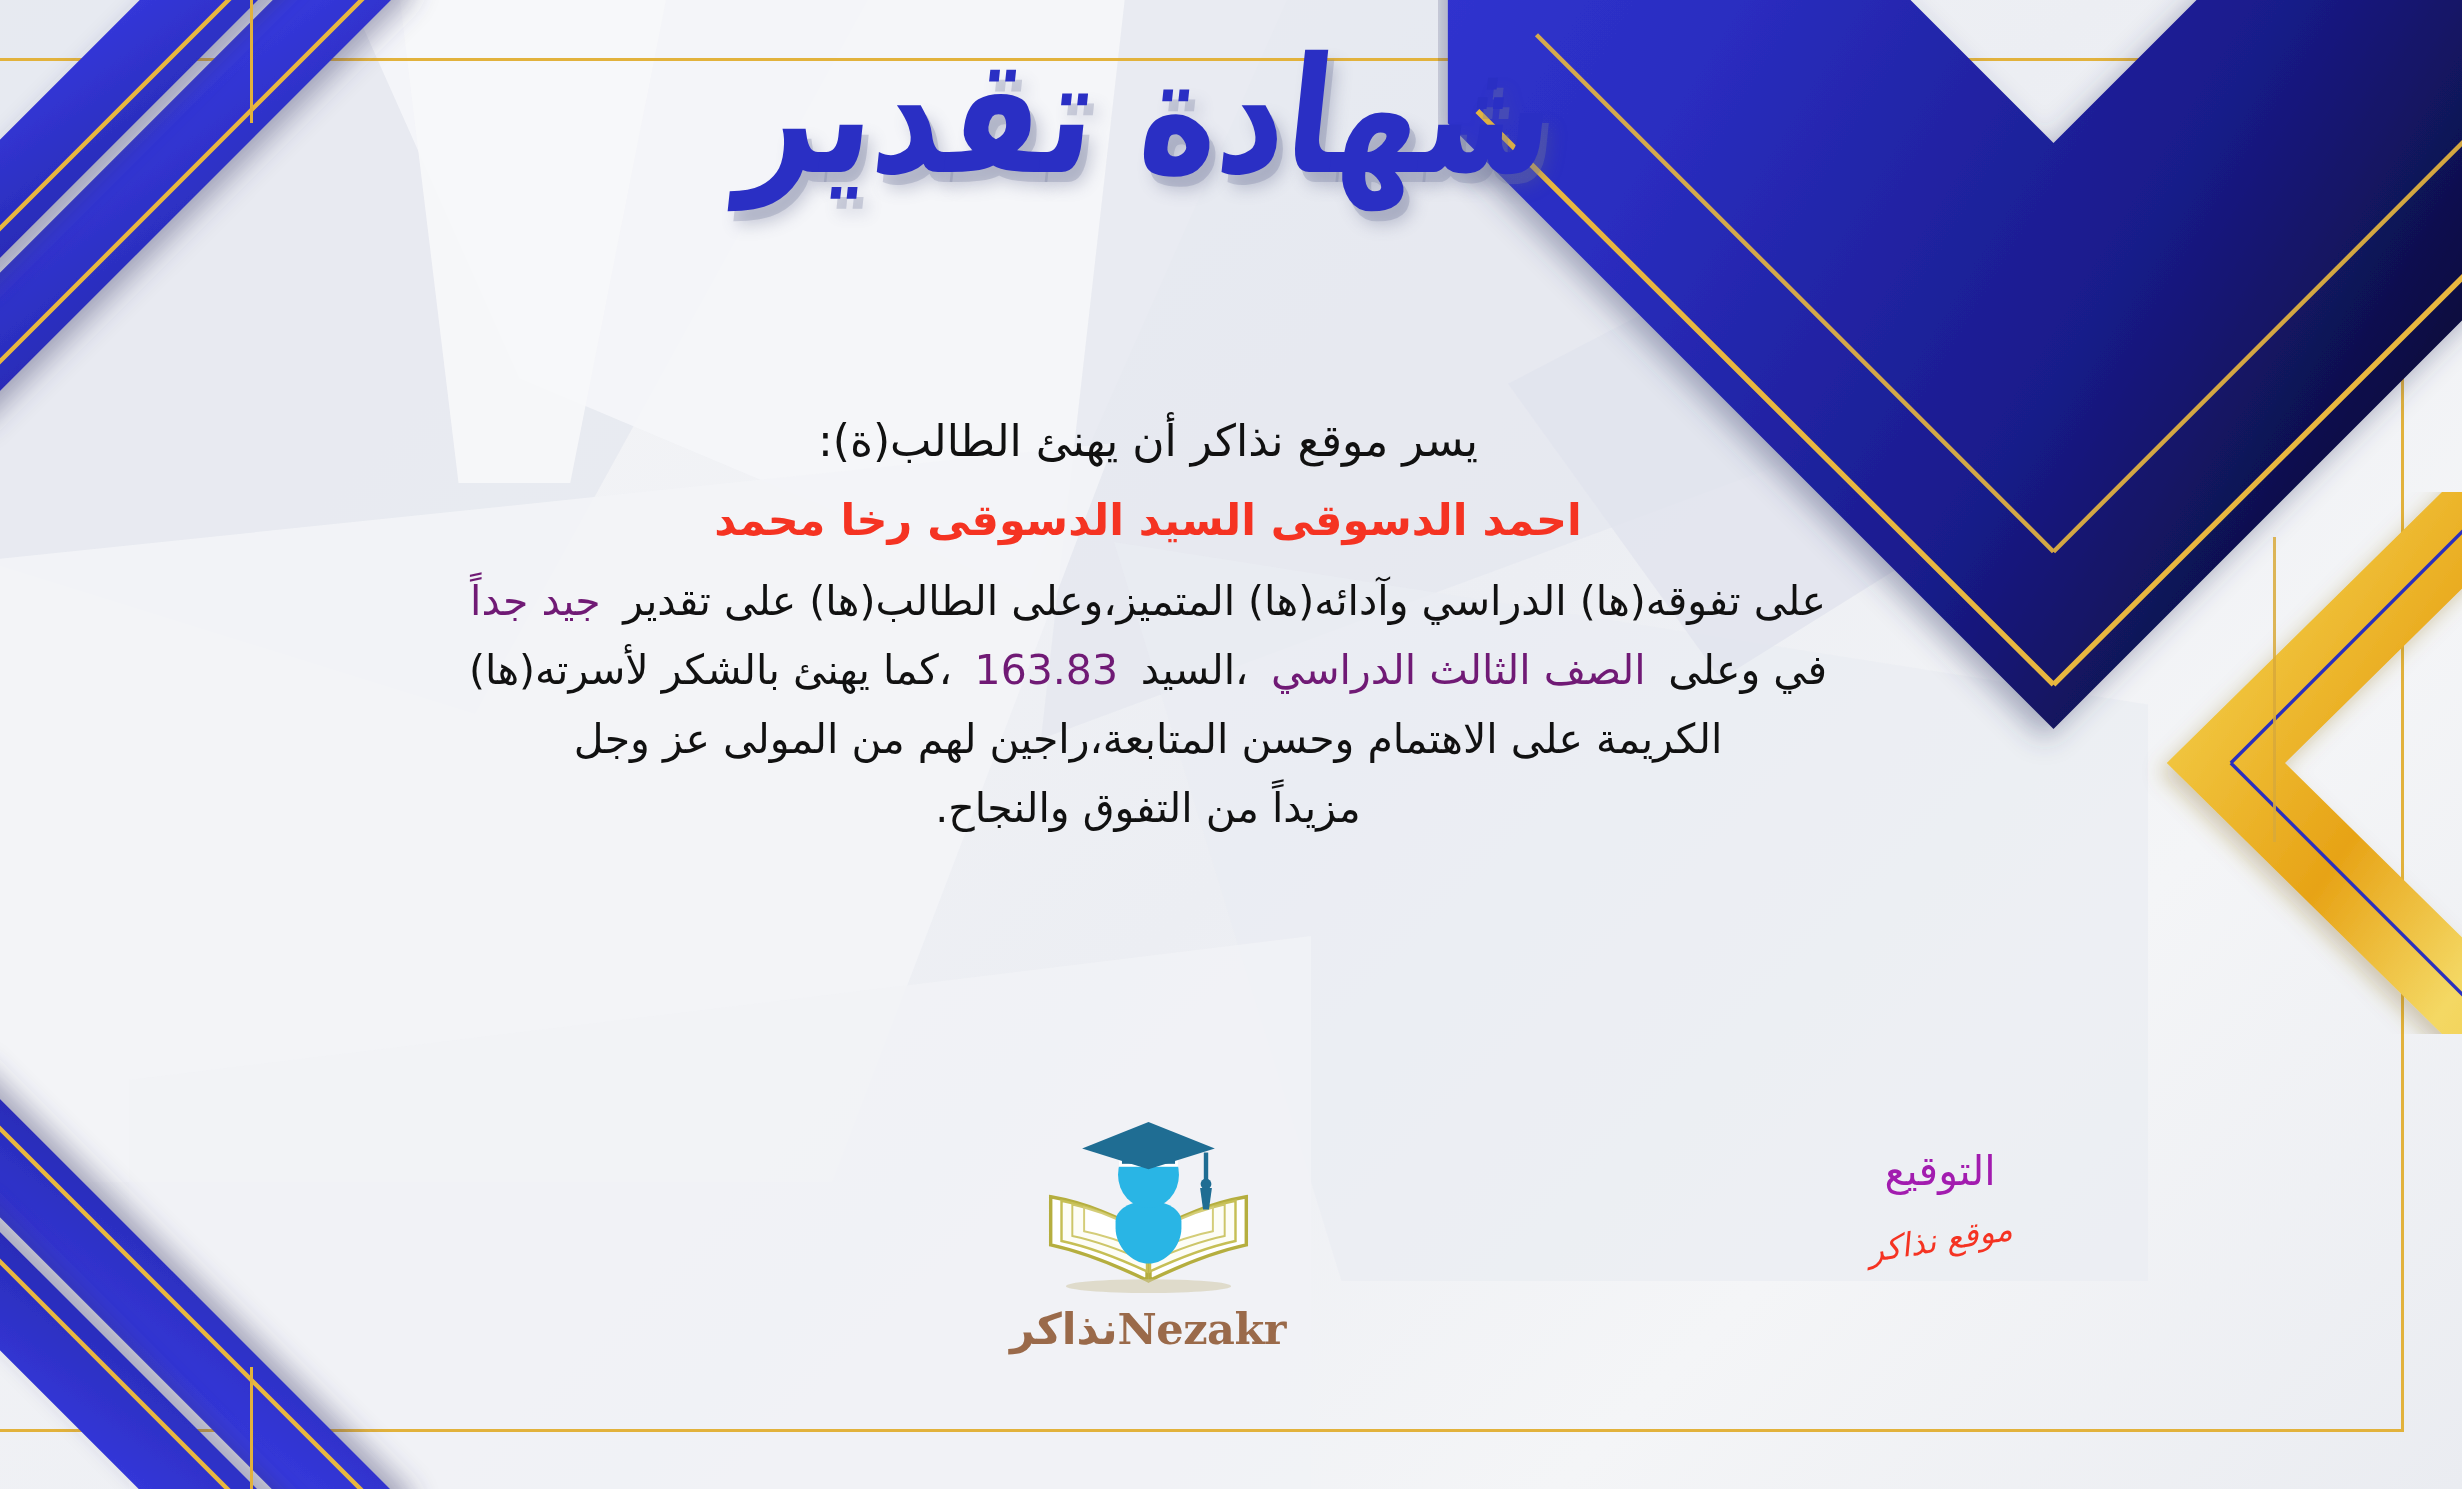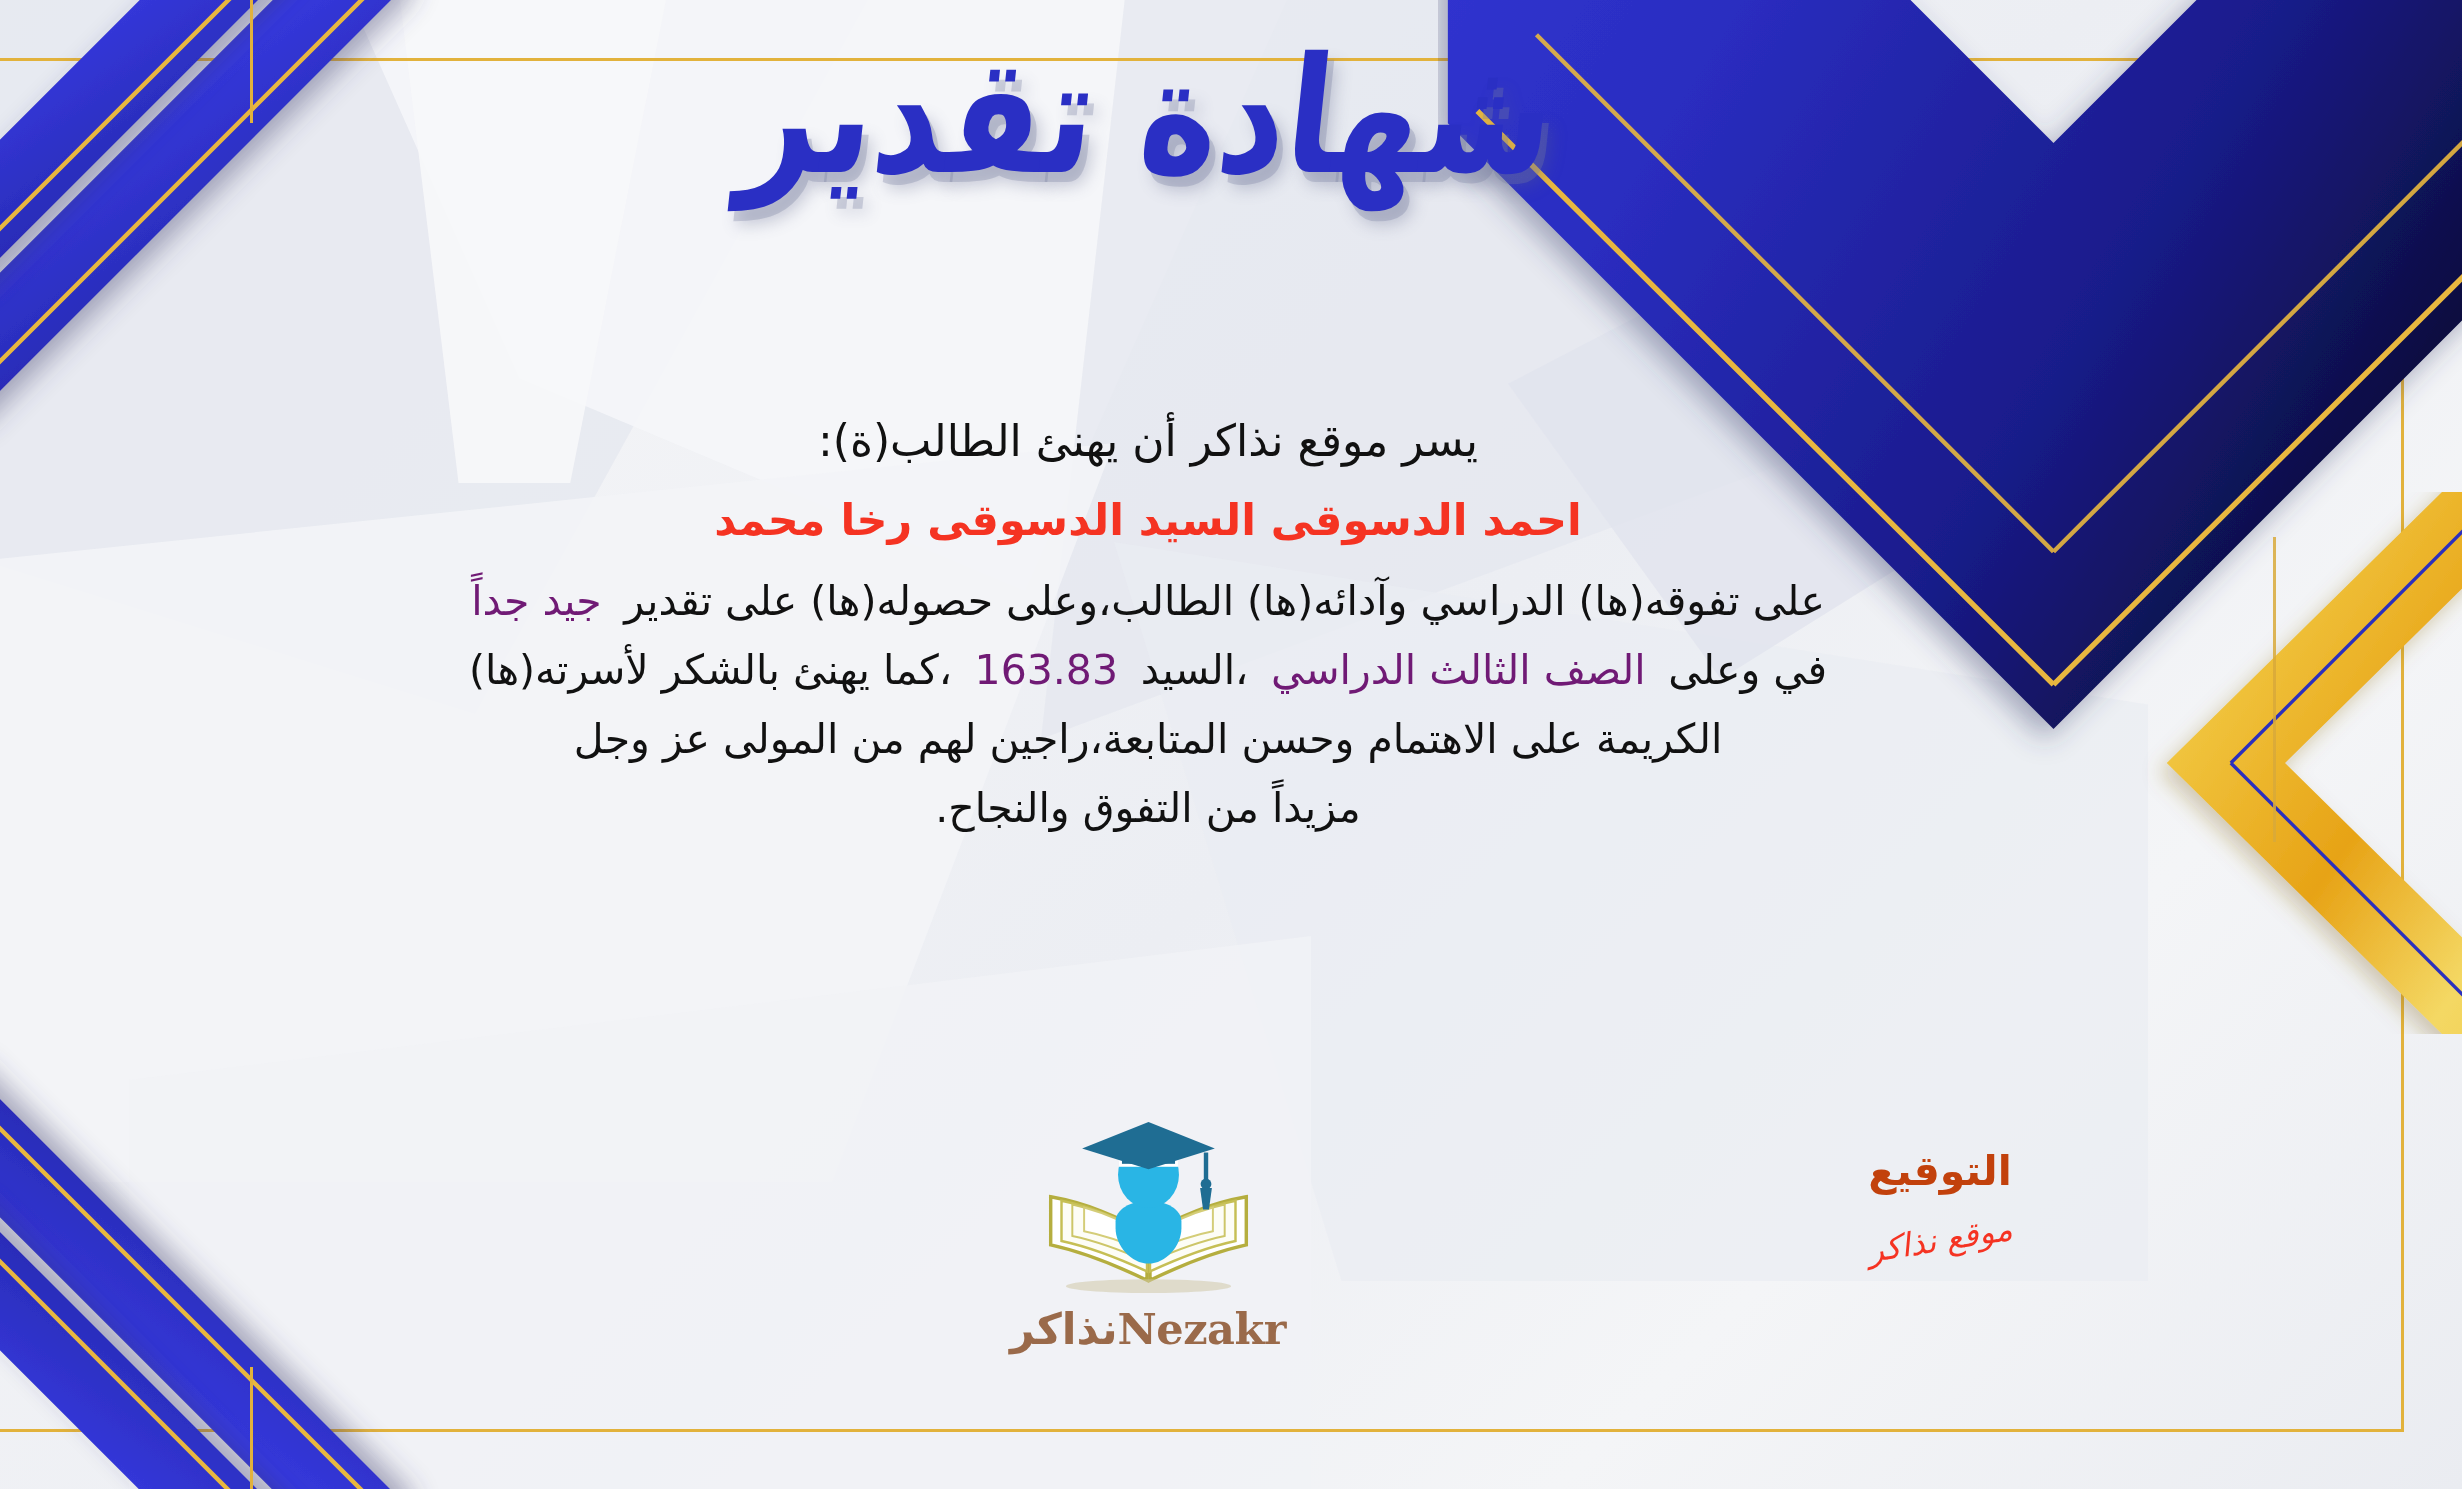--- a/index.html
+++ b/index.html
@@ -70,21 +70,21 @@
   .name{
     color:#f53322;font-size:43px;font-weight:600;
     margin:0 0 24.6px 0;letter-spacing:0.5px;white-space:nowrap;
   }
   .para{font-size:41px;line-height:1.52;margin:0 0 6.9px 0;white-space:nowrap;}
   .hl{color:#701a75;}
   .sp{display:inline-block;width:22.7px;}
 
   
   .sig-block{position:absolute;right:404px;top:1147px;text-align:center;width:236px;}
-  .sig-label{font-size:41px;font-weight:700;color:#c2410c;letter-spacing:-0.5px;}
+  .sig-label{font-size:41px;font-weight:400;color:#a21caf;letter-spacing:-0.5px;}
   .sig-mark{
     margin-top:25.6px;
     font-size:32.5px;color:#f53322;
     font-family:"DejaVu Serif","Liberation Serif",serif;
     font-style:italic;
     transform:rotate(-9deg);
     display:inline-block;
     white-space:nowrap;
   }
 
@@ -198,21 +198,21 @@
     <div class="title">شهادة تقدير</div>
   </div>
 
   <div class="body">
 
     <div class="line intro">يسر موقع نذاكر أن يهنئ الطالب(ة):</div>
 
     <div class="name">احمد الدسوقى السيد الدسوقى رخا محمد</div>
 
     <div class="para">
-      <span>على تفوقه(ها) الدراسي وآدائه(ها) الطالب،وعلى حصوله(ها) على تقدير</span><span class="sp"></span><span class="hl">جيد جداً</span>
+      <span>على تفوقه(ها) الدراسي وآدائه(ها) المتميز،وعلى الطالب(ها) على تقدير</span><span class="sp"></span><span class="hl">جيد جداً</span>
     </div>
 
     <div class="para">
       <span>في وعلى</span><span class="sp"></span><span class="hl">الصف الثالث الدراسي</span><span class="sp"></span><span>،السيد</span><span class="sp"></span><span class="hl">163.83</span><span class="sp"></span><span>،كما يهنئ بالشكر لأسرته(ها)</span>
     </div>
 
     <div class="para">الكريمة على الاهتمام وحسن المتابعة،راجين لهم من المولى عز وجل</div>
 
     <div class="para">مزيداً من التفوق والنجاح.</div>
   </div>

